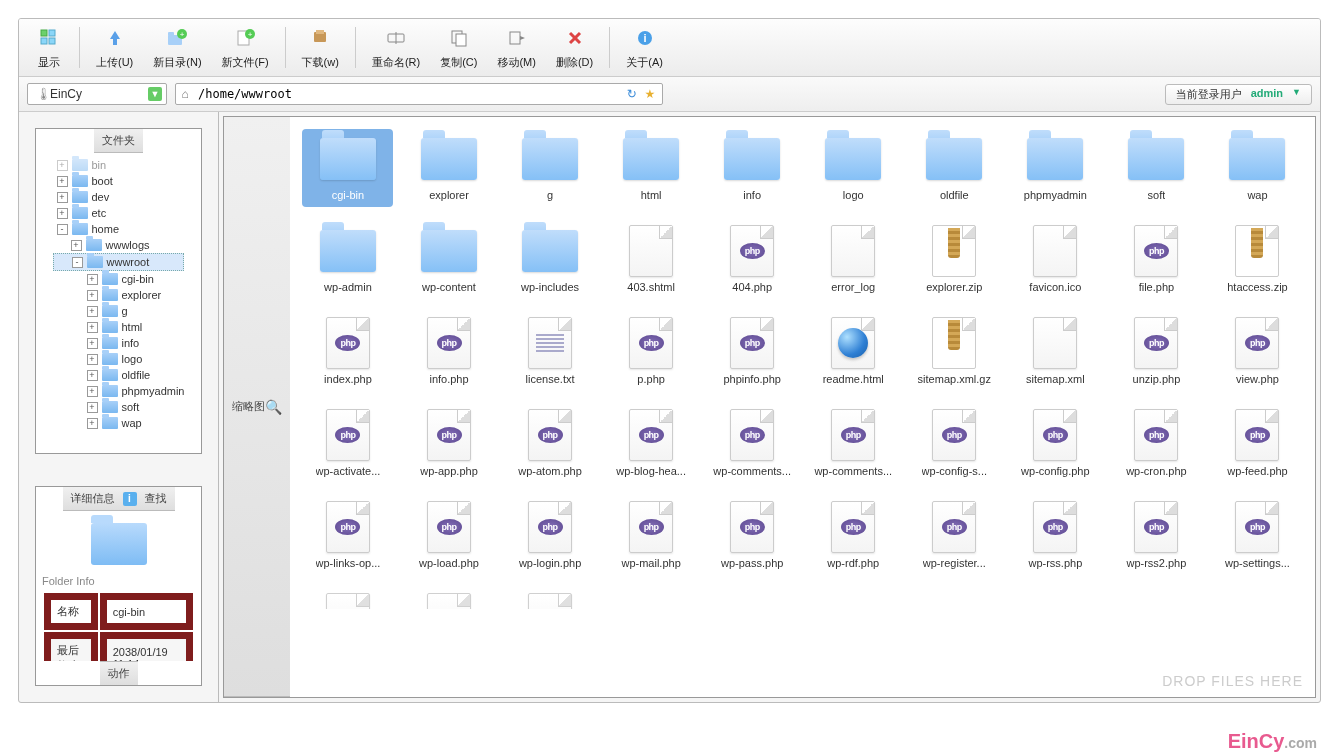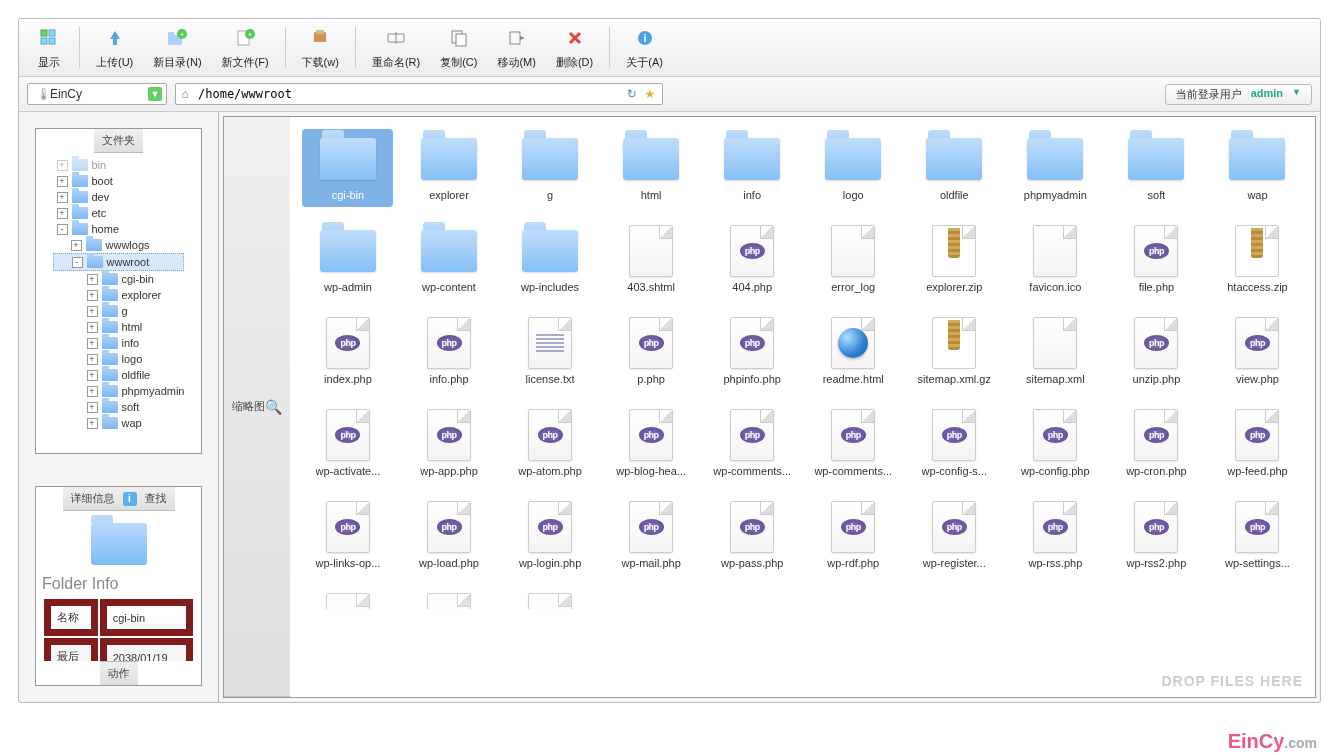--- a/index.html
+++ b/index.html
@@ -33,21 +33,21 @@
 .tree-node.selected { background: #d8e8fb; border: 1px dotted #7aa; }
 .fld-icon { width: 16px; height: 12px; background: linear-gradient(#a8d0f8,#7ab8f0); border-radius: 1px; position: relative; }
 .fld-icon::before { content:""; position:absolute; top:-3px; left:0; width:7px; height:3px; background:#a8d0f8; border-radius:1px 1px 0 0; }
 .indent-1 { padding-left: 18px; }
 .indent-2 { padding-left: 34px; }
 .detail-panel { height: 200px; }
 .detail-body { padding: 6px; flex: 1; overflow: auto; }
 .detail-icon { display: flex; justify-content: center; padding: 6px 0 10px; }
 .big-folder { width: 56px; height: 42px; background: linear-gradient(#b8dafc,#7ebcf4); border-radius: 3px; position: relative; }
 .big-folder::before { content:""; position:absolute; top:-8px; left:0; width:22px; height:8px; background:#b8dafc; border-radius:3px 3px 0 0; }
-.detail-title { color: #888; font-size: 16px; margin-bottom: 4px; }
+.detail-title { color: #888; font-size: 11px; margin-bottom: 4px; }
 .detail-table { width: 100%; font-size: 11px; }
 .detail-table td { padding: 4px 6px; border: 7px solid #7f1d1d; }
 .detail-table tr:nth-child(even) td { background: #f6f6f6; }
 .actions-header { background: linear-gradient(#f0f0f0,#dedede); border-top: 1px solid #bbb; padding: 4px 8px; font-size: 11px; color: #444; }
 .right { flex: 1; display: flex; flex-direction: row; background: #fff; margin: 4px; border: 1px solid #999; position: relative; overflow: hidden; }
 .right-header { background: linear-gradient(#f0f0f0,#dedede); border-bottom: 1px solid #bbb; padding: 4px 8px; font-size: 11px; color: #444; display: flex; justify-content: space-between; align-items: center; }
 .thumbs { flex: 1; overflow: auto; padding: 12px; display: grid; grid-template-columns: repeat(10, 1fr); gap: 14px 10px; align-content: start; position: relative; }
 .thumb { display: flex; flex-direction: column; align-items: center; cursor: pointer; padding: 6px 2px; border-radius: 4px; }
 .thumb.selected { background: #7fb3e8; color: #fff; }
 .thumb .ticon2 { width: 60px; height: 48px; display: flex; align-items: center; justify-content: center; margin-bottom: 6px; }
@@ -56,21 +56,21 @@
 .folder-lg::before { content:""; position:absolute; top:-8px; left:2px; width:22px; height:8px; background:linear-gradient(#c0ddfb,#b0d5fa); border-radius:3px 3px 0 0; }
 .file-lg { width: 44px; height: 52px; background: linear-gradient(#fff,#f4f4f4); border: 1px solid #ccc; border-radius: 2px; position: relative; box-shadow: 0 1px 2px rgba(0,0,0,0.1); display: flex; align-items: center; justify-content: center; }
 .file-lg::after { content:""; position:absolute; top:0; right:0; width:12px; height:12px; background:linear-gradient(135deg,#fff 50%,#ddd 50%); border-left:1px solid #ccc; border-bottom:1px solid #ccc; }
 .php-badge { background: radial-gradient(ellipse at center, #8570b8, #5b478f); color: #fff; font-size: 9px; font-weight: bold; padding: 3px 5px; border-radius: 50%; letter-spacing: -0.5px; }
 .txt-lines { display: flex; flex-direction: column; gap: 2px; padding: 6px; }
 .txt-lines i { display: block; height: 2px; background: #aac; width: 28px; }
 .zip-body { width:44px; height:52px; background:#fff; border:1px solid #ccc; border-radius:2px; position:relative; display:flex; align-items:flex-start; justify-content:center; padding-top:2px; }
 .zip-body::after { content:""; position:absolute; top:0; right:0; width:12px; height:12px; background:linear-gradient(135deg,#fff 50%,#ddd 50%); border-left:1px solid #ccc; border-bottom:1px solid #ccc; }
 .zipper { width:12px; height:30px; background:repeating-linear-gradient(#d4a857 0 3px,#b88a3a 3px 6px); border-radius:0 0 3px 3px; }
 .globe { width:36px; height:36px; border-radius:50%; background:radial-gradient(circle at 30% 30%, #aee0ff, #2e7fd4 60%, #1a5fa8); box-shadow:0 2px 3px rgba(0,0,0,0.2); }
-.drop-hint { position: absolute; right: 12px; bottom: 8px; color: #ccc; font-size: 14px; font-weight: bold; letter-spacing: 1px; padding-left: 20px; }
+.drop-hint { position: absolute; right: 12px; bottom: 8px; color: #ccc; font-size: 14px; font-weight: normal; letter-spacing: 1px; padding-left: 20px; }
 .watermark { position: absolute; right: 22px; bottom: 2px; font-family: Liberation Sans, sans-serif; font-size: 20px; color: #e85a8f; font-weight: bold; }
 .watermark .com { color: #aaa; font-size: 14px; }
 .zoom-icon { cursor: pointer; color: #5599dd; font-size: 14px; }
 .info-badge { width:14px; height:14px; background:#5ab0ee; color:#fff; display:inline-flex; align-items:center; justify-content:center; font-size:10px; font-weight:bold; border-radius:2px; }
 </style>
 </head>
 <body>
 
 <div class="app">
 

